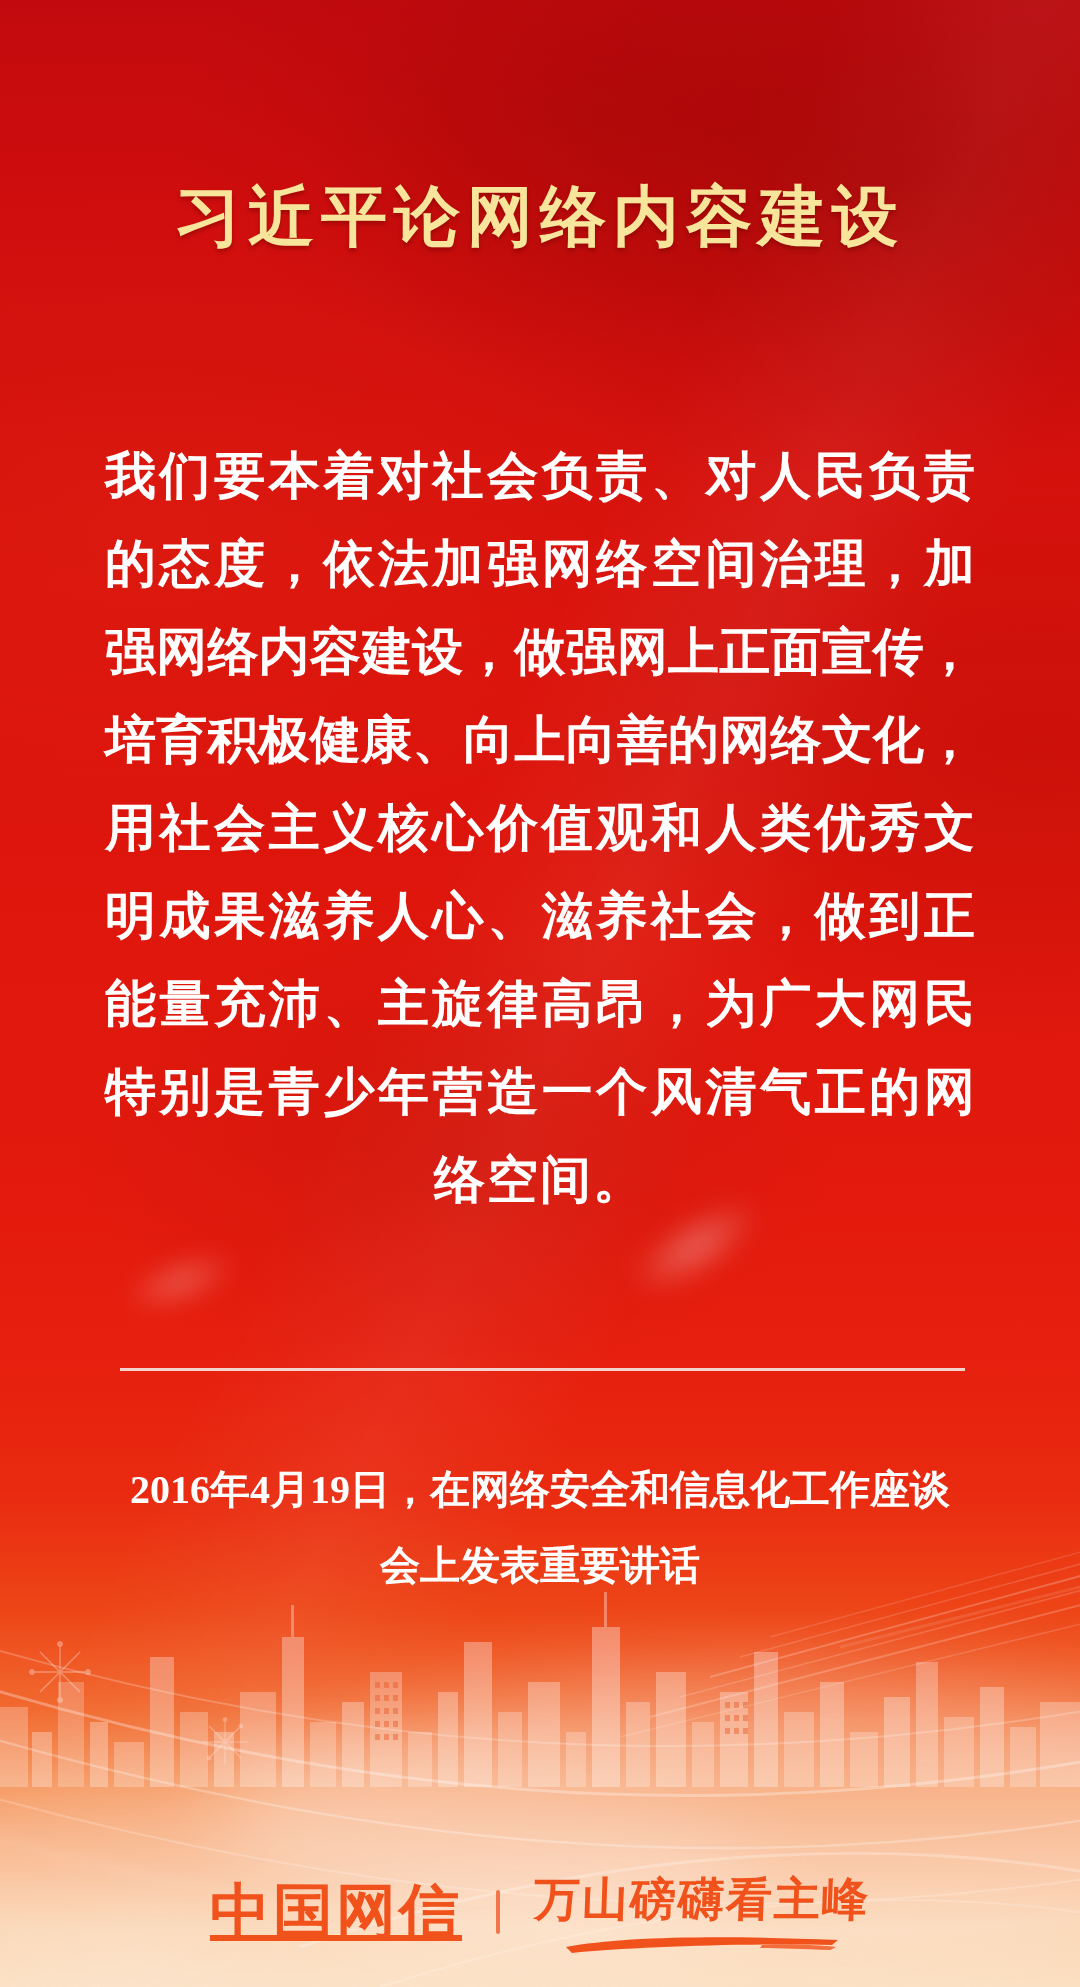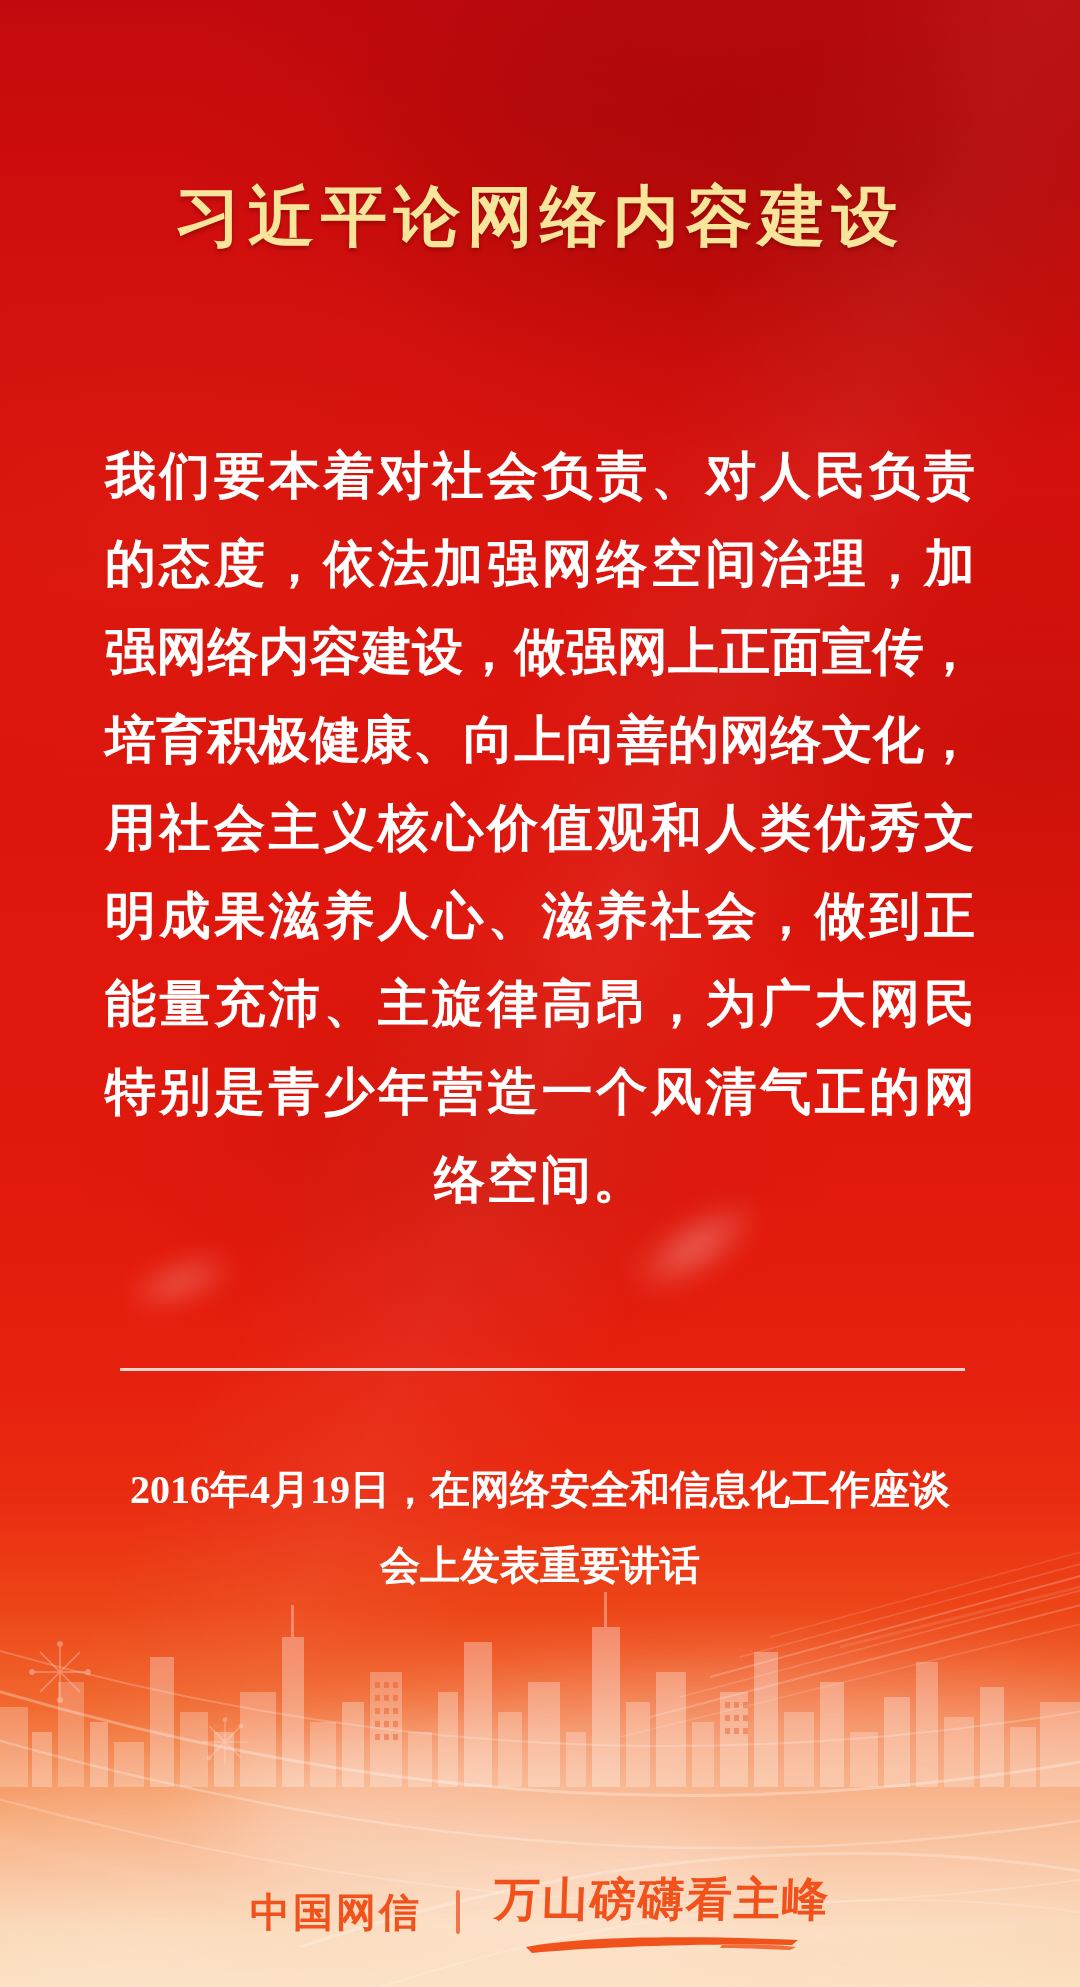--- a/index.html
+++ b/index.html
@@ -75,21 +75,21 @@
     font-size:40px;font-weight:600;line-height:76px;
   }
 
   .bottom-art{position:absolute;left:0;top:1487px;width:1080px;height:500px;pointer-events:none;}
 
   .footer{
     position:absolute;left:0;right:0;bottom:32px;
     display:flex;justify-content:center;align-items:center;gap:34px;
   }
   .brand{
-    color:#f1511b;font-size:40px;font-weight:900;letter-spacing:3px;white-space:nowrap;
+    color:#f1511b;font-size:60px;font-weight:900;letter-spacing:3px;white-space:nowrap;text-decoration:underline;
   }
   .sep{width:4px;height:44px;background:#f3764a;border-radius:2px;}
   .slogan-wrap{display:flex;flex-direction:column;align-items:center;}
   .slogan{
     color:#f1511b;font-size:46px;font-weight:900;letter-spacing:2px;white-space:nowrap;
     transform:skewX(-2deg);
   }
   .brush{display:block;margin-top:2px;}
 </style>
 </head>

